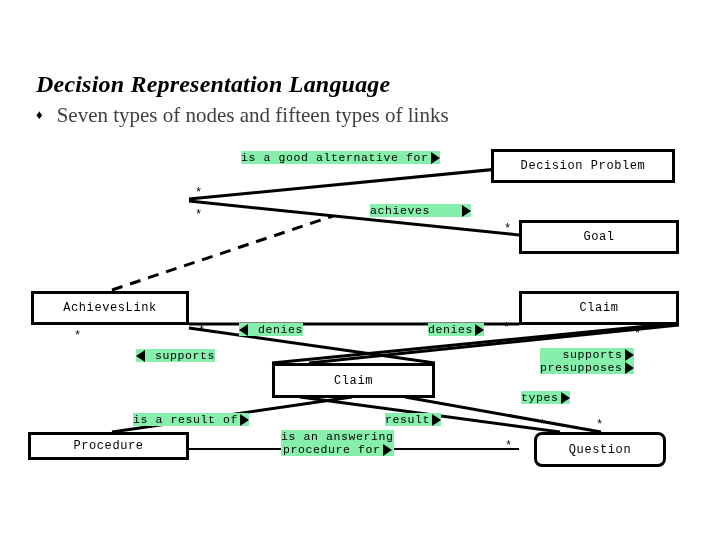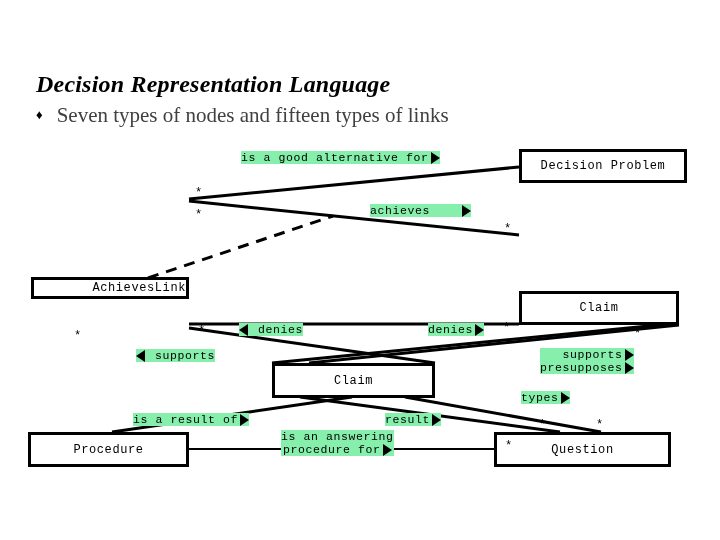--- a/index.html
+++ b/index.html
@@ -158,42 +158,45 @@
 
       <line x1="300" y1="397" x2="560" y2="432" stroke="#000000" stroke-width="3"></line>
 
       <line x1="405" y1="397" x2="601" y2="432" stroke="#000000" stroke-width="3"></line>
 
       <line x1="189" y1="449" x2="519" y2="449" stroke="#000000" stroke-width="2"></line>
     </svg>
   </div>
 
 
-  <div class="node" style="left:519px; top:149px; width:168px; height:34px;">
+  <div class="node" style="left:491px; top:149px; width:184px; height:34px;">
     <span>Decision Problem</span>
   </div>
 
-
-  <div class="node" style="left:31px; top:277px; width:158px; height:22px;justify-content:flex-end;">
+  <div class="node" style="left:519px; top:220px; width:160px; height:34px;">
+    <span>Goal</span>
+  </div>
+
+  <div class="node" style="left:31px; top:291px; width:158px; height:34px;">
     <span>AchievesLink</span>
   </div>
 
   <div class="node" style="left:519px; top:291px; width:160px; height:34px;">
     <span>Claim</span>
   </div>
 
   <div class="node" style="left:272px; top:363px; width:163px; height:35px;">
     <span>Claim</span>
   </div>
 
-  <div class="node" style="left:28px; top:432px; width:161px; height:35px;">
+  <div class="node" style="left:28px; top:432px; width:161px; height:28px;">
     <span>Procedure</span>
   </div>
 
-  <div class="node" style="left:494px; top:432px; width:177px; height:35px;">
+  <div class="node" style="left:534px; top:432px; width:132px; height:35px;border-radius:8px;">
     <span>Question</span>
   </div>
 
   <div class="edge-label" style="left:241px; top:151px;">
     <span>is a good alternative for</span>
     <span class="tri-right"></span>
   </div>
 
   <div class="edge-label" style="left:370px; top:204px;gap:32px;">
     <span>achieves</span>

